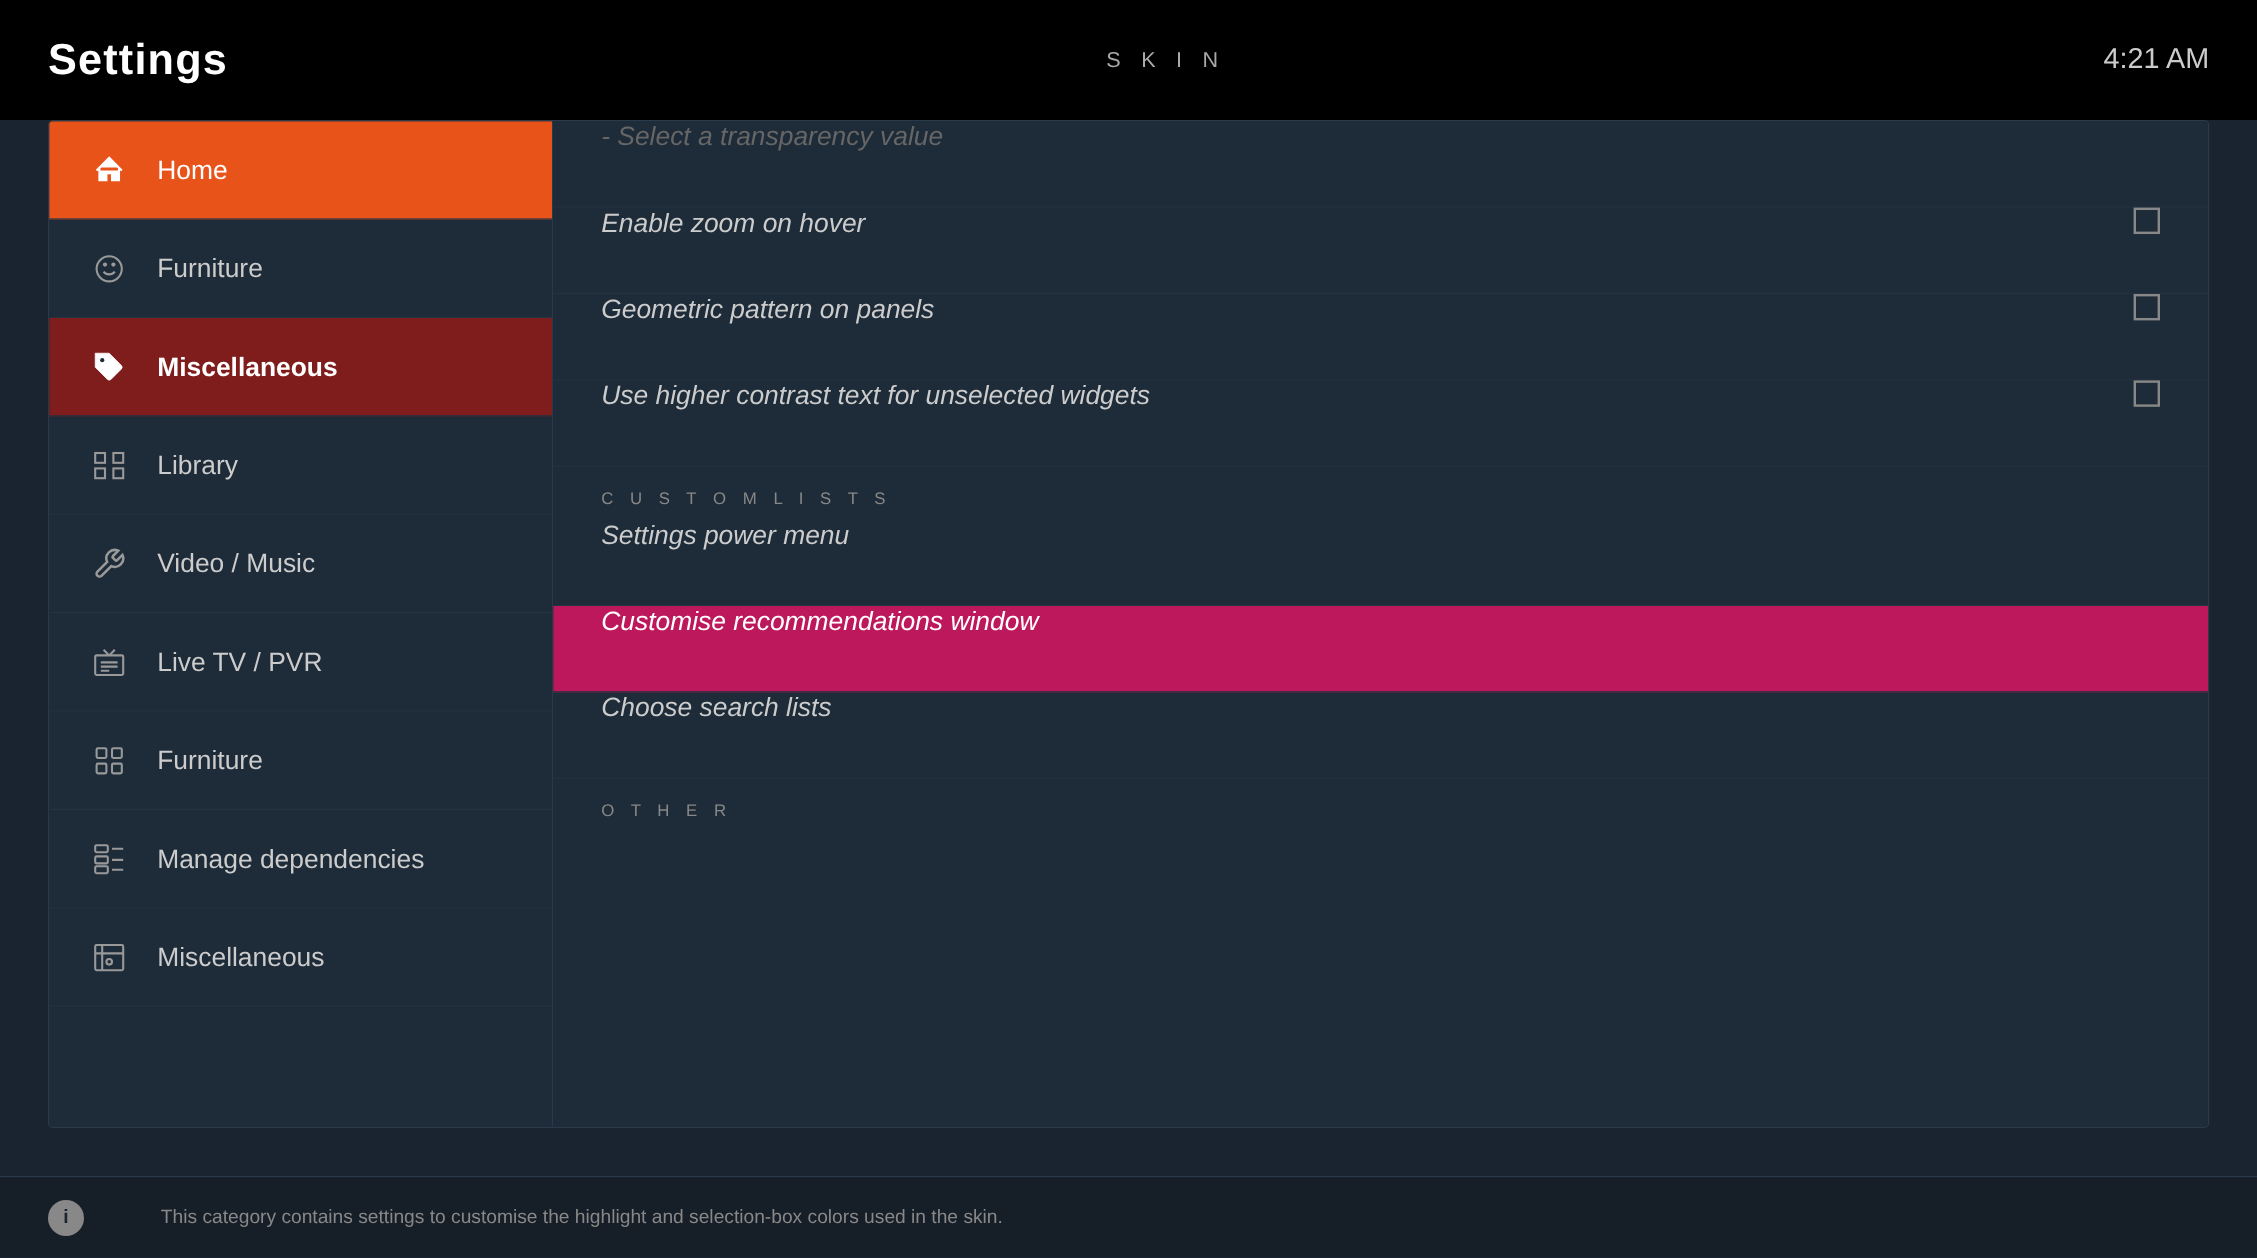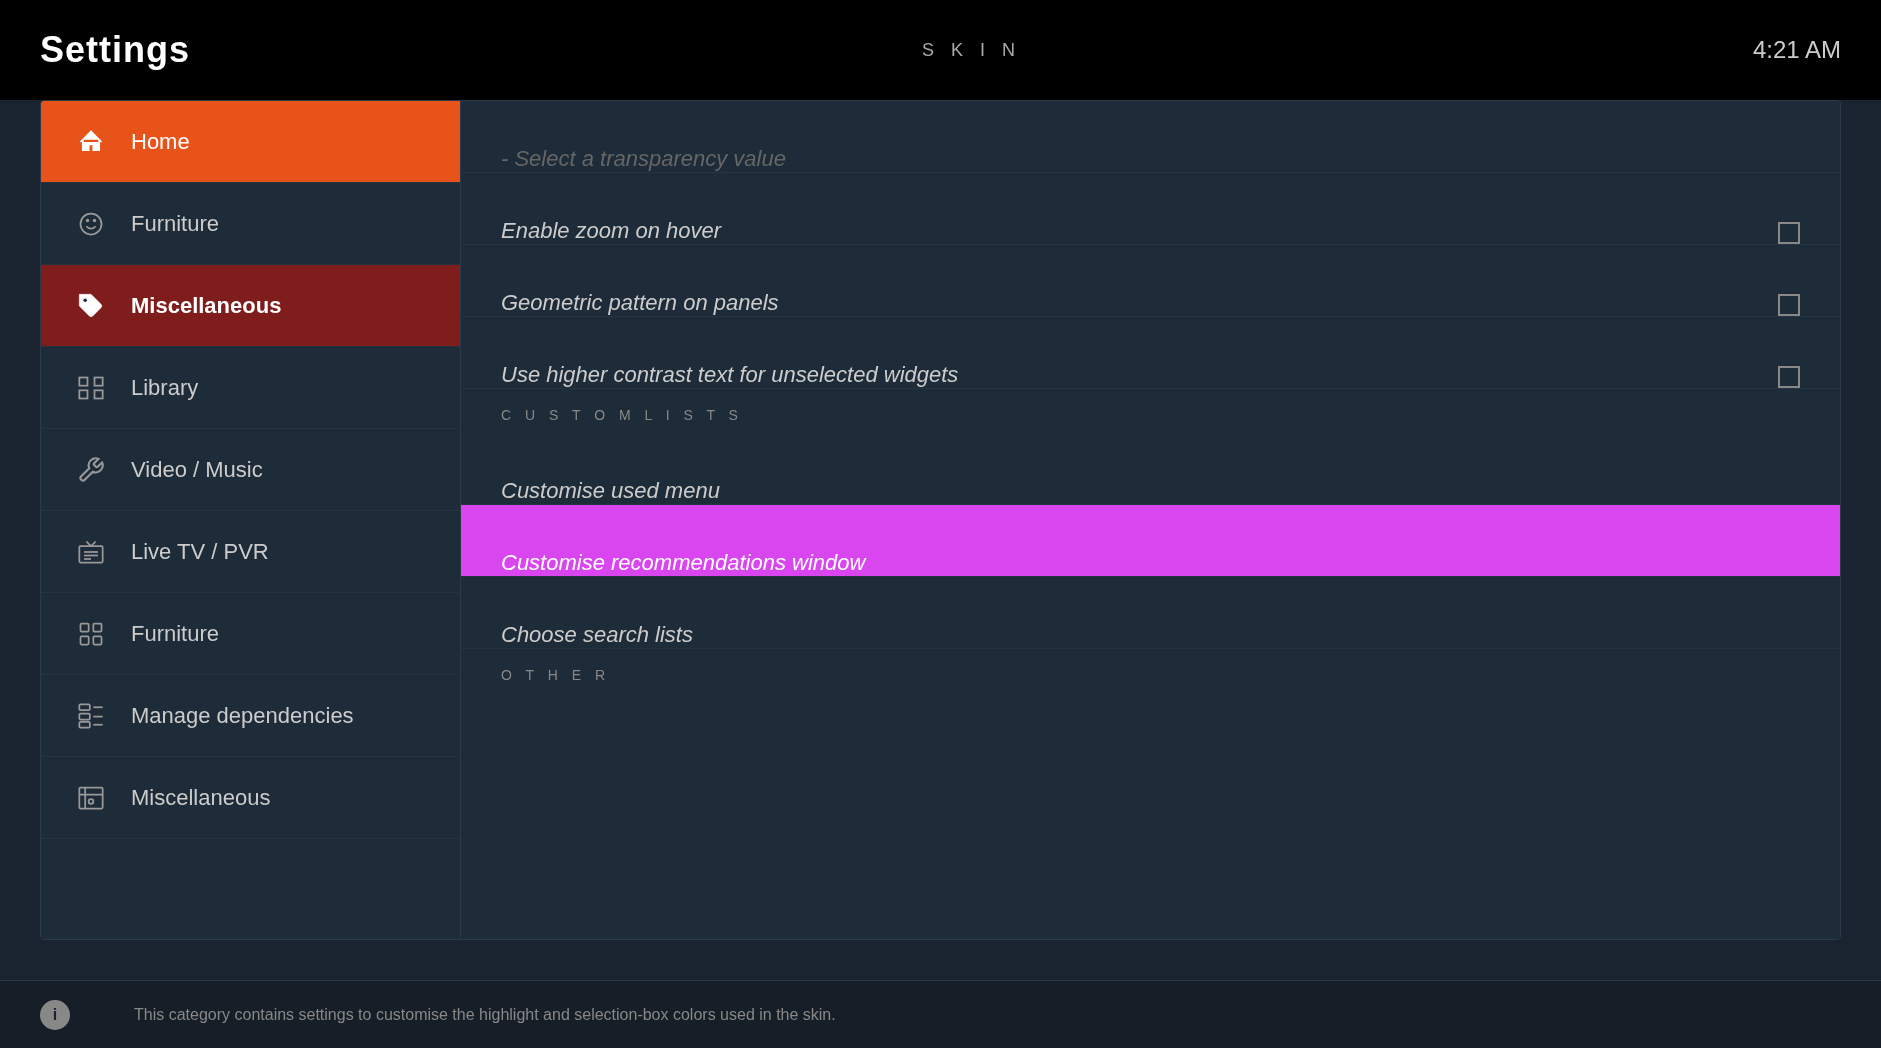--- a/index.html
+++ b/index.html
@@ -120,29 +120,29 @@
       overflow: hidden;
     }
 
     .content-list {
       flex: 1;
       overflow-y: auto;
     }
 
     .content-item {
       display: flex;
-      align-items: flex-end;
+      align-items: flex-start;
       justify-content: space-between;
       padding: 0 40px;
       height: 72px;
       border-bottom: 1px solid #253240;
       cursor: pointer;
     }
     .content-item.active {
-      background: #d946ef;
+      background: #be185d;
     }
     .content-item.active .content-item-label {
       color: #fff;
     }
 
     .content-item-label {
       font-size: 22px;
       color: #ccc;
       font-style: italic;
     }
@@ -347,21 +347,21 @@
       </div>
 
       <div class="content-item">
         <span class="content-item-label">Use higher contrast text for unselected widgets</span>
         <div class="content-item-checkbox"></div>
       </div>
 
       <div class="section-header">C U S T O M   L I S T S</div>
 
       <div class="content-item">
-        <span class="content-item-label">Customise used menu</span>
+        <span class="content-item-label">Settings power menu</span>
       </div>
 
       <div class="content-item active">
         <span class="content-item-label">Customise recommendations window</span>
       </div>
 
       <div class="content-item">
         <span class="content-item-label">Choose search lists</span>
       </div>
 

